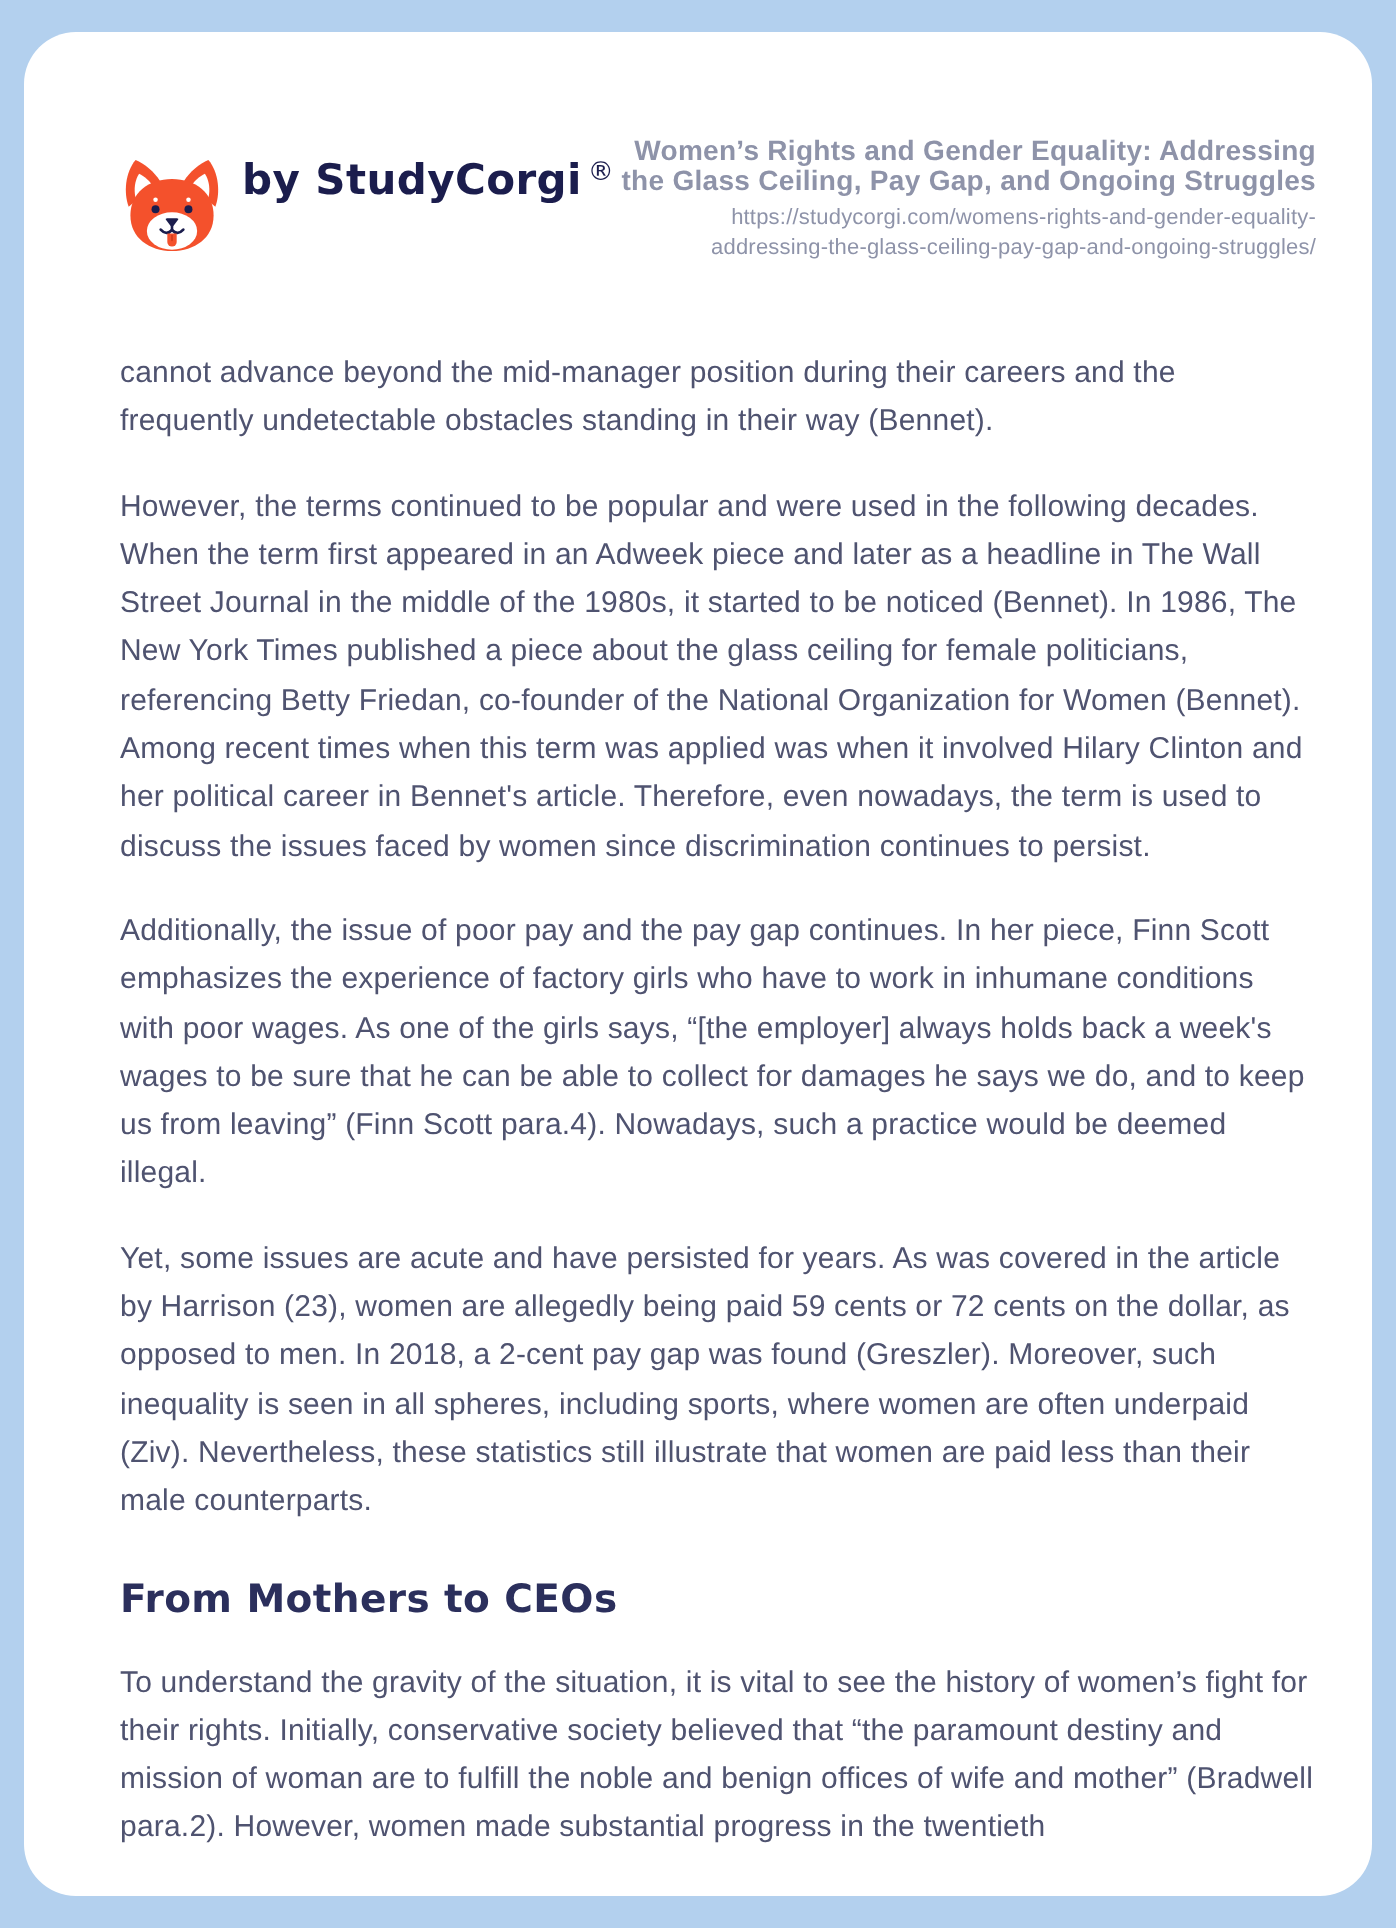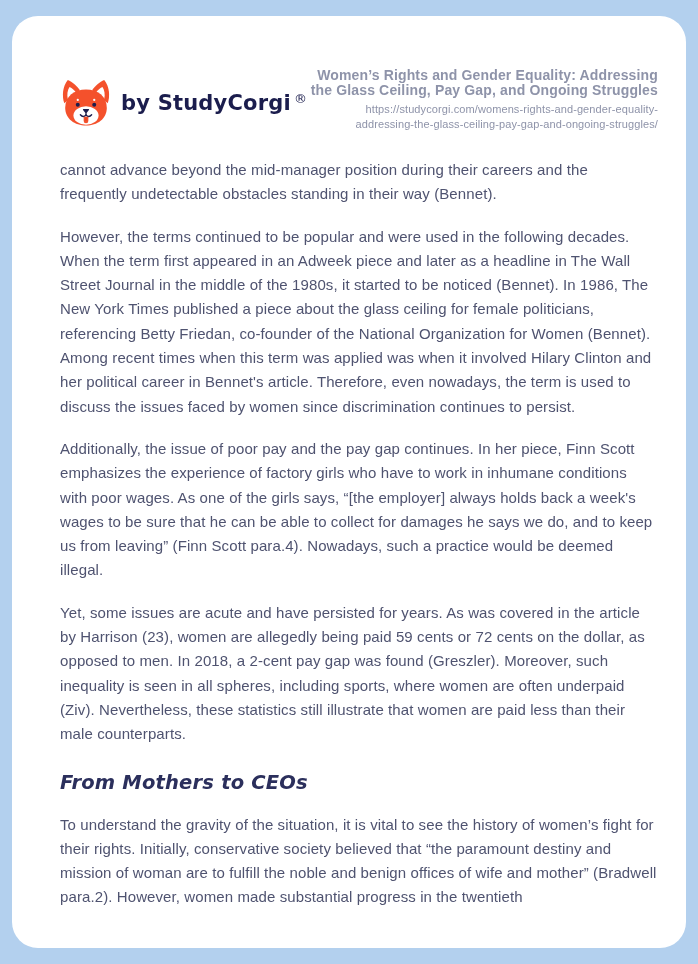--- a/index.html
+++ b/index.html
@@ -19,21 +19,21 @@
     padding:50px 28px 0 48px;
     overflow:hidden;
   }
   .header{
     display:flex;
     justify-content:space-between;
     align-items:flex-start;
   }
   .logo{
     display:flex;
-    align-items:center;
+    align-items:flex-start;
     gap:9px;
     margin-top:12px;
   }
   .logo-icon{width:52px;height:49px;display:inline-block;}
   .wordmark{
     font-family:"DejaVu Sans",sans-serif;
     font-size:21px;
     font-weight:700;
     color:#1b1d4d;
     letter-spacing:.2px;
@@ -63,38 +63,37 @@
     line-height:14.5px;
     color:#8e93a9;
     margin-top:5px;
     letter-spacing:.1px;
     overflow-wrap:break-word;
     text-decoration:none;
     display:block;
     text-align:right;
   }
   .article{
-    margin-top:27px;
+    margin-top:44px;
     width:598px;
   }
   .article p{
     margin:0 0 18px 0;
     font-size:15px;
     line-height:24.3px;
     color:#4f5370;
     letter-spacing:.1px;
   }
   .article h2{
     font-family:"DejaVu Sans",sans-serif;
     font-size:19.5px;
     font-weight:700;
     color:#2b2f5c;
     letter-spacing:.2px;
     margin:24px 0 19px 0;
-    font-style:italic;
   }
 </style>
 </head>
 <body>
 
 <div class="card">
 
   <div class="header">
 
     <div class="logo">

